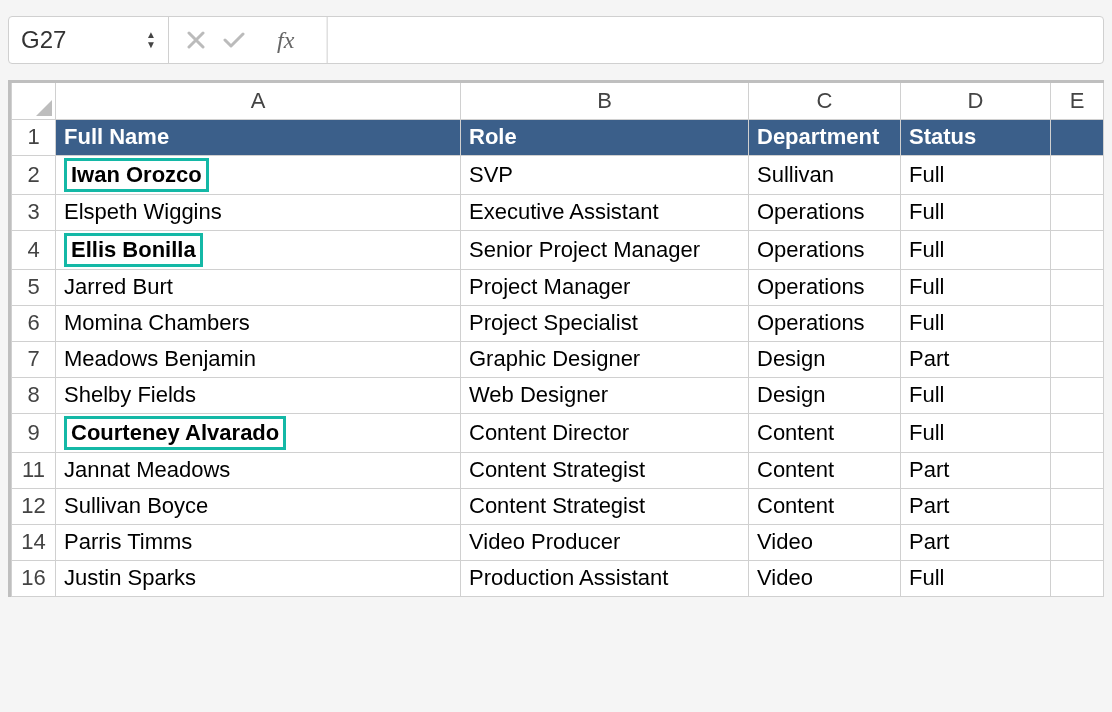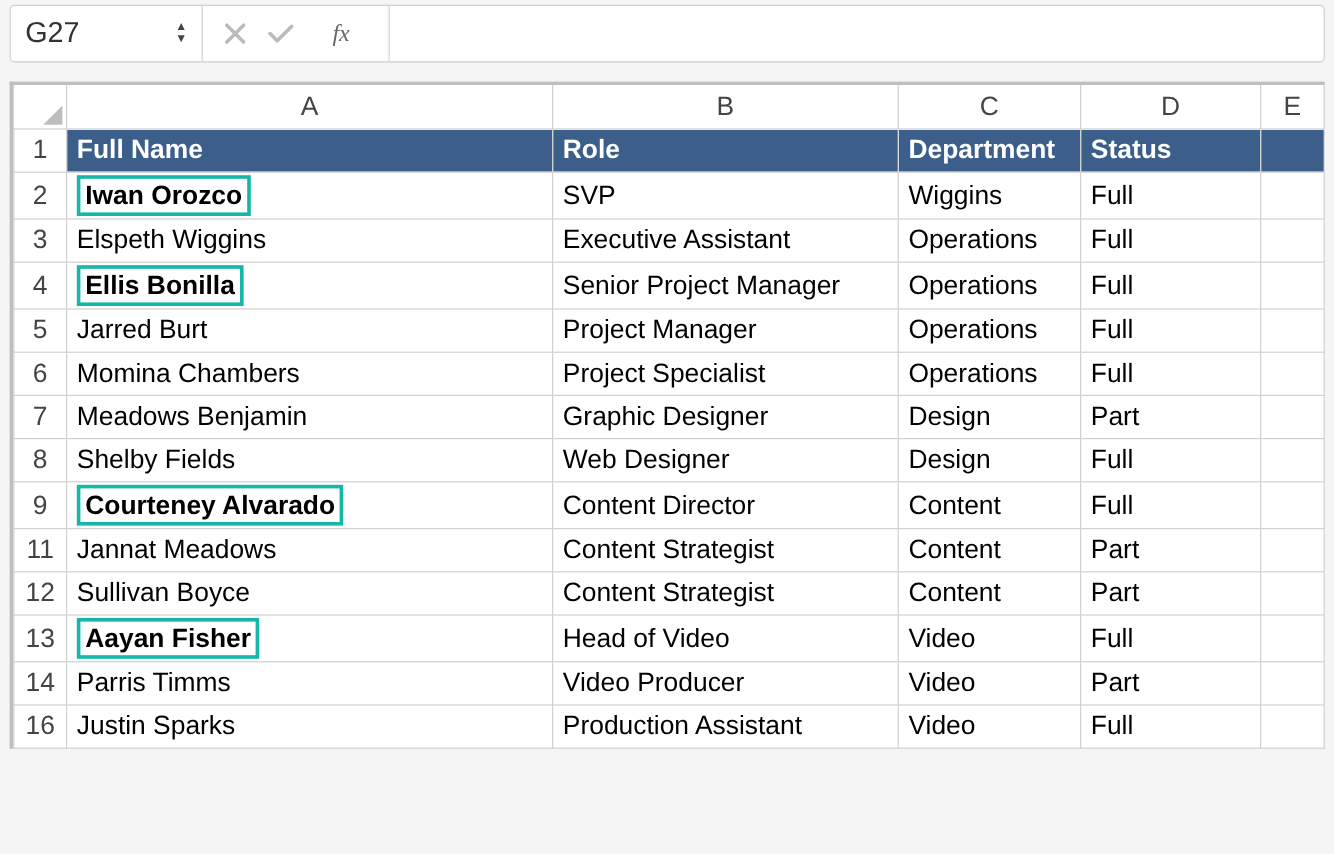--- a/index.html
+++ b/index.html
@@ -9,21 +9,21 @@
       width: 1112px;
       height: 712px;
       overflow: hidden;
     }
     .formula-bar {
       display: flex;
       align-items: center;
       background: #fff;
       border: 1px solid #d0d0d0;
       border-radius: 4px;
-      margin: 4px 8px 4px 8px;
+      margin: 16px 8px 4px 8px;
       height: 48px;
     }
     .cell-ref-box {
       display: flex;
       align-items: center;
       padding: 0 12px;
       font-size: 24px;
       color: #333;
       width: 160px;
       border-right: 1px solid #d0d0d0;
@@ -55,21 +55,21 @@
     .formula-icons .icon {
       color: #bbb;
       font-size: 22px;
       display: flex;
       align-items: center;
     }
     .fx-label {
       font-style: italic;
       font-family: "Times New Roman", serif;
       color: #666;
-      font-size: 20px;
+      font-size: 24px;
       padding: 0 14px;
     }
     .formula-input {
       flex: 1;
       height: 100%;
       border-left: 1px solid #e0e0e0;
     }
     .sheet-wrap {
       margin: 16px 8px 0 8px;
       border-top: 3px solid #bfbfbf;
@@ -194,21 +194,21 @@
           <td class="data-cell">Full Name</td>
           <td class="data-cell">Role</td>
           <td class="data-cell">Department</td>
           <td class="data-cell">Status</td>
           <td class="data-cell"></td>
         </tr>
         <tr>
           <td class="row-num">2</td>
           <td class="data-cell"><span class="highlight">Iwan Orozco</span></td>
           <td class="data-cell">SVP</td>
-          <td class="data-cell">Wiggins</td>
+          <td class="data-cell">Sullivan</td>
           <td class="data-cell">Full</td>
           <td class="data-cell"></td>
         </tr>
         <tr>
           <td class="row-num">3</td>
           <td class="data-cell"><span class="name-wrap">Elspeth Wiggins</span></td>
           <td class="data-cell">Executive Assistant</td>
           <td class="data-cell">Operations</td>
           <td class="data-cell">Full</td>
           <td class="data-cell"></td>
@@ -271,28 +271,20 @@
         </tr>
         <tr>
           <td class="row-num">12</td>
           <td class="data-cell"><span class="name-wrap">Sullivan Boyce</span></td>
           <td class="data-cell">Content Strategist</td>
           <td class="data-cell">Content</td>
           <td class="data-cell">Part</td>
           <td class="data-cell"></td>
         </tr>
         <tr>
-          <td class="row-num">13</td>
-          <td class="data-cell"><span class="highlight">Aayan Fisher</span></td>
-          <td class="data-cell">Head of Video</td>
-          <td class="data-cell">Video</td>
-          <td class="data-cell">Full</td>
-          <td class="data-cell"></td>
-        </tr>
-        <tr>
           <td class="row-num">14</td>
           <td class="data-cell"><span class="name-wrap">Parris Timms</span></td>
           <td class="data-cell">Video Producer</td>
           <td class="data-cell">Video</td>
           <td class="data-cell">Part</td>
           <td class="data-cell"></td>
         </tr>
         <tr>
           <td class="row-num">16</td>
           <td class="data-cell"><span class="name-wrap">Justin Sparks</span></td>

